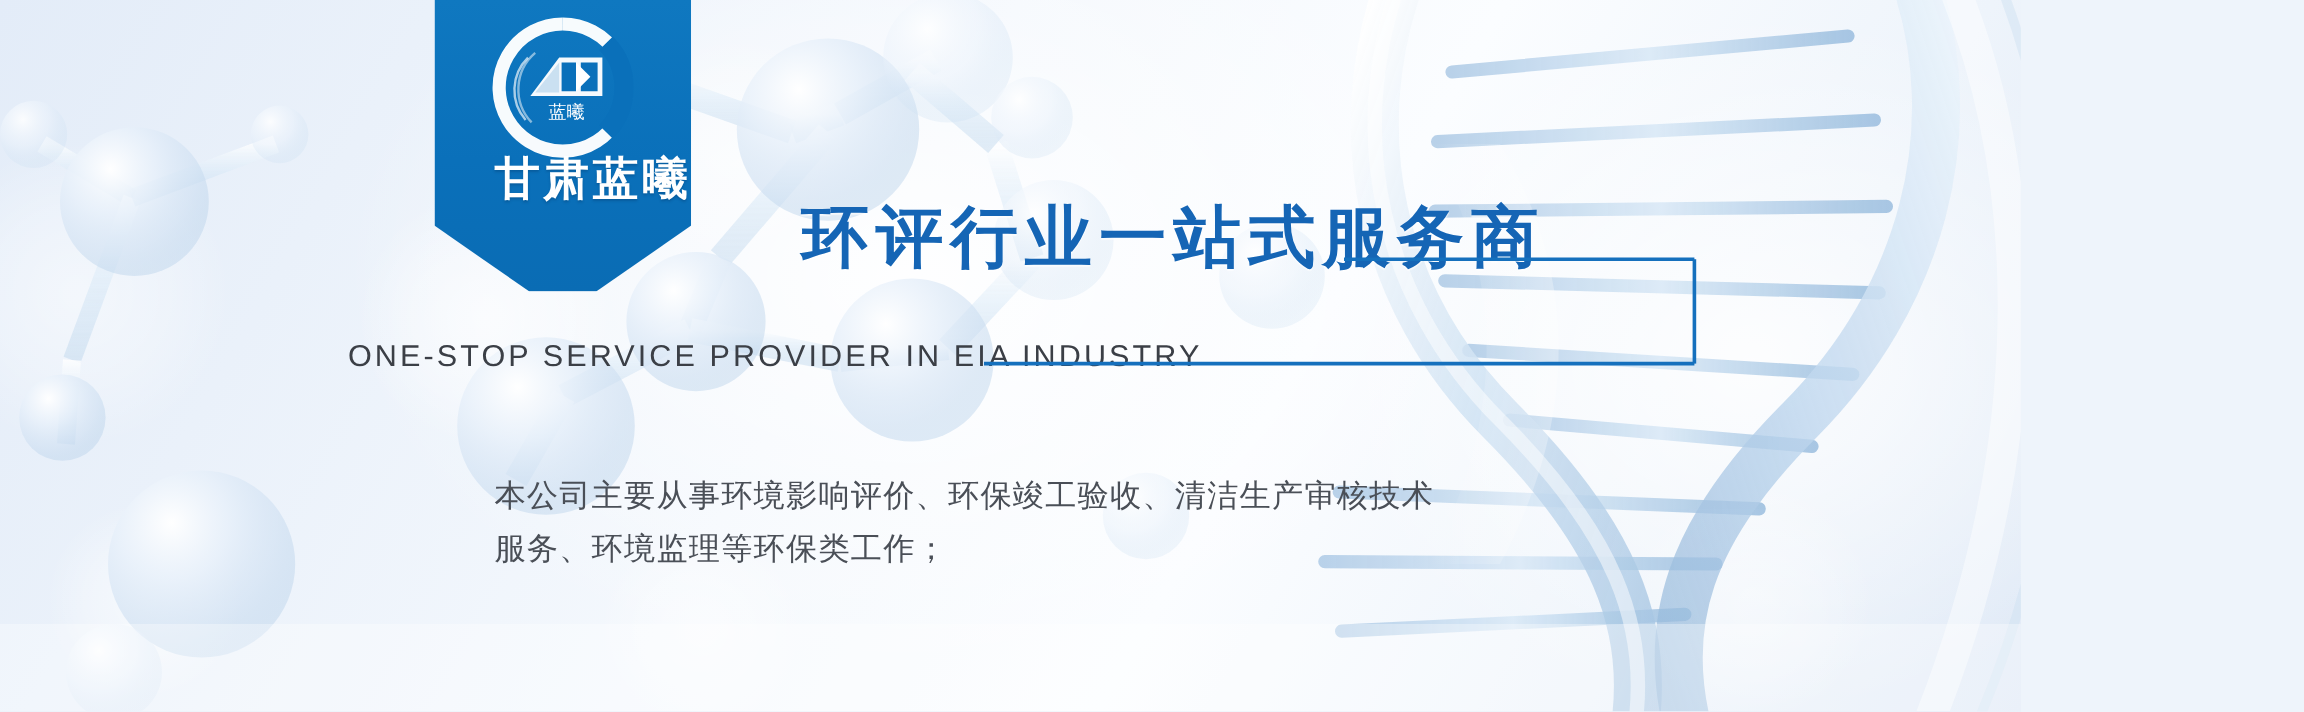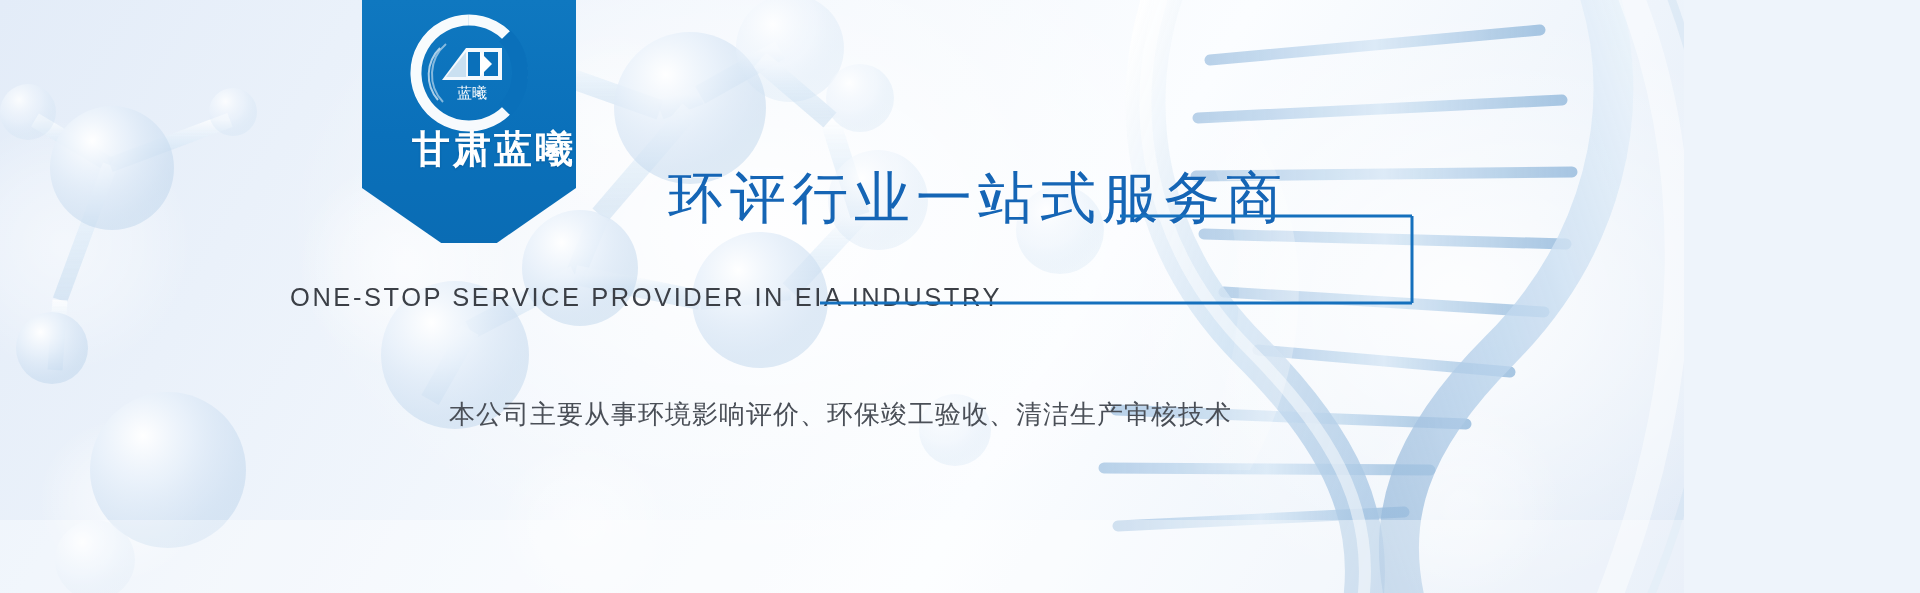--- a/index.html
+++ b/index.html
@@ -40,40 +40,40 @@
     position:absolute;left:0;right:0;top:124px;text-align:right;
     color:#ffffff;font-size:38px;font-weight:bold;letter-spacing:3px;
     font-family:"DejaVu Sans","Liberation Sans",sans-serif;
     text-shadow:0 1px 2px rgba(0,40,80,0.25);
     white-space:nowrap;
   }
 
   
   .headline{
     position:absolute;left:668px;top:161px;
-    font-size:56px;font-weight:normal;letter-spacing:6px;
+    font-size:56px;font-weight:bold;letter-spacing:6px;
     color:#1565b5;
     font-family:"DejaVu Sans","Liberation Sans",sans-serif;
     white-space:nowrap;
     text-shadow:0 1px 1px rgba(255,255,255,0.65);
   }
   .subline{
     position:absolute;left:290px;top:283px;
     font-size:25px;letter-spacing:2.5px;color:#3b3f46;
     font-family:"Liberation Sans","DejaVu Sans",sans-serif;
     white-space:nowrap;font-weight:400;
     transform:scaleX(1.02);transform-origin:left center;
   }
   .bodytext{
     position:absolute;left:412px;top:392px;width:820px;
     font-size:26px;line-height:44px;color:#4a4f57;
     font-family:"DejaVu Sans","Liberation Sans",sans-serif;
     letter-spacing:1px;
   }
-  .bodytext div{white-space:nowrap;text-align:right;}
+  .bodytext div{white-space:nowrap;}
 
   
   .bracket{position:absolute;left:820px;top:205px;width:610px;height:110px;}
 </style>
 </head>
 <body>
 
 <div class="banner">
 
   <div class="bgart">
@@ -228,15 +228,16 @@
 
     <line x1="300" y1="11" x2="592" y2="11" stroke="#1570bd" stroke-width="3"></line>
 
     <line x1="592" y1="11" x2="592" y2="98" stroke="#1570bd" stroke-width="3"></line>
 
     <line x1="0" y1="98" x2="592" y2="98" stroke="#1570bd" stroke-width="3"></line>
   </svg>
 
   <div class="bodytext">
     <div>本公司主要从事环境影响评价、环保竣工验收、清洁生产审核技术</div>
+    <div>服务、环境监理等环保类工作；</div>
   </div>
 
 </div>
 
 </body></html>

